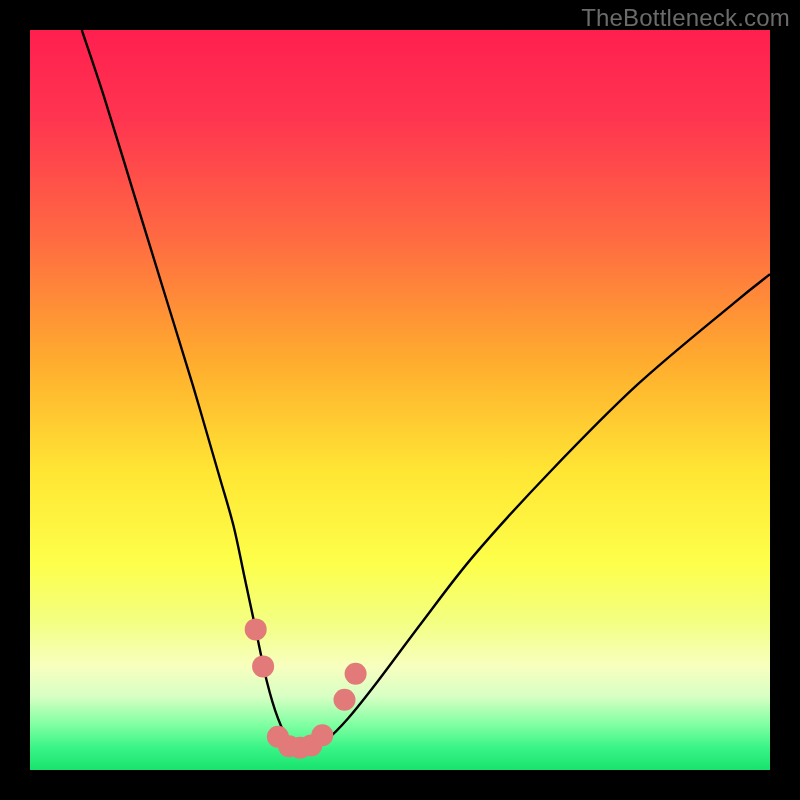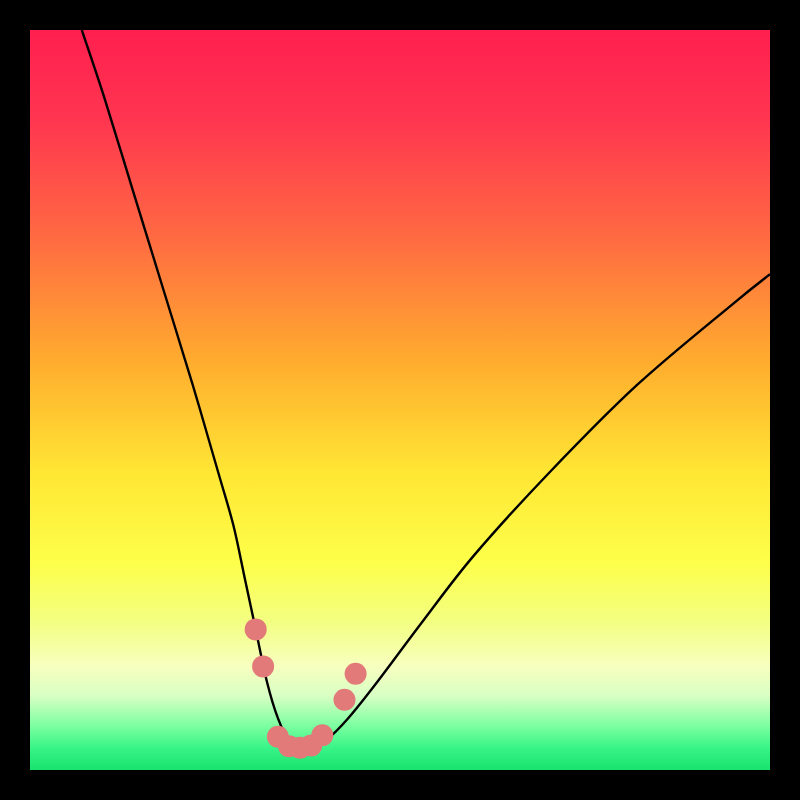--- a/index.html
+++ b/index.html
@@ -41,20 +41,21 @@
   .plot svg {
     display: block;
     width: 740px;
     height: 740px;
   }
 </style>
 </head>
 <body>
 
 <div class="frame">
+  <div class="watermark">TheBottleneck.com</div>
 
   <div class="plot">
     <svg id="chart-svg" viewBox="0 0 740 740">
       <defs>
         <linearGradient id="bg-grad" x1="0" y1="0" x2="0" y2="1">
             <stop offset="0.0%" stop-color="#ff1f4f"></stop>
             <stop offset="12.0%" stop-color="#ff3550"></stop>
             <stop offset="28.0%" stop-color="#ff6a42"></stop>
             <stop offset="45.0%" stop-color="#ffad2e"></stop>
             <stop offset="60.0%" stop-color="#ffe734"></stop>

